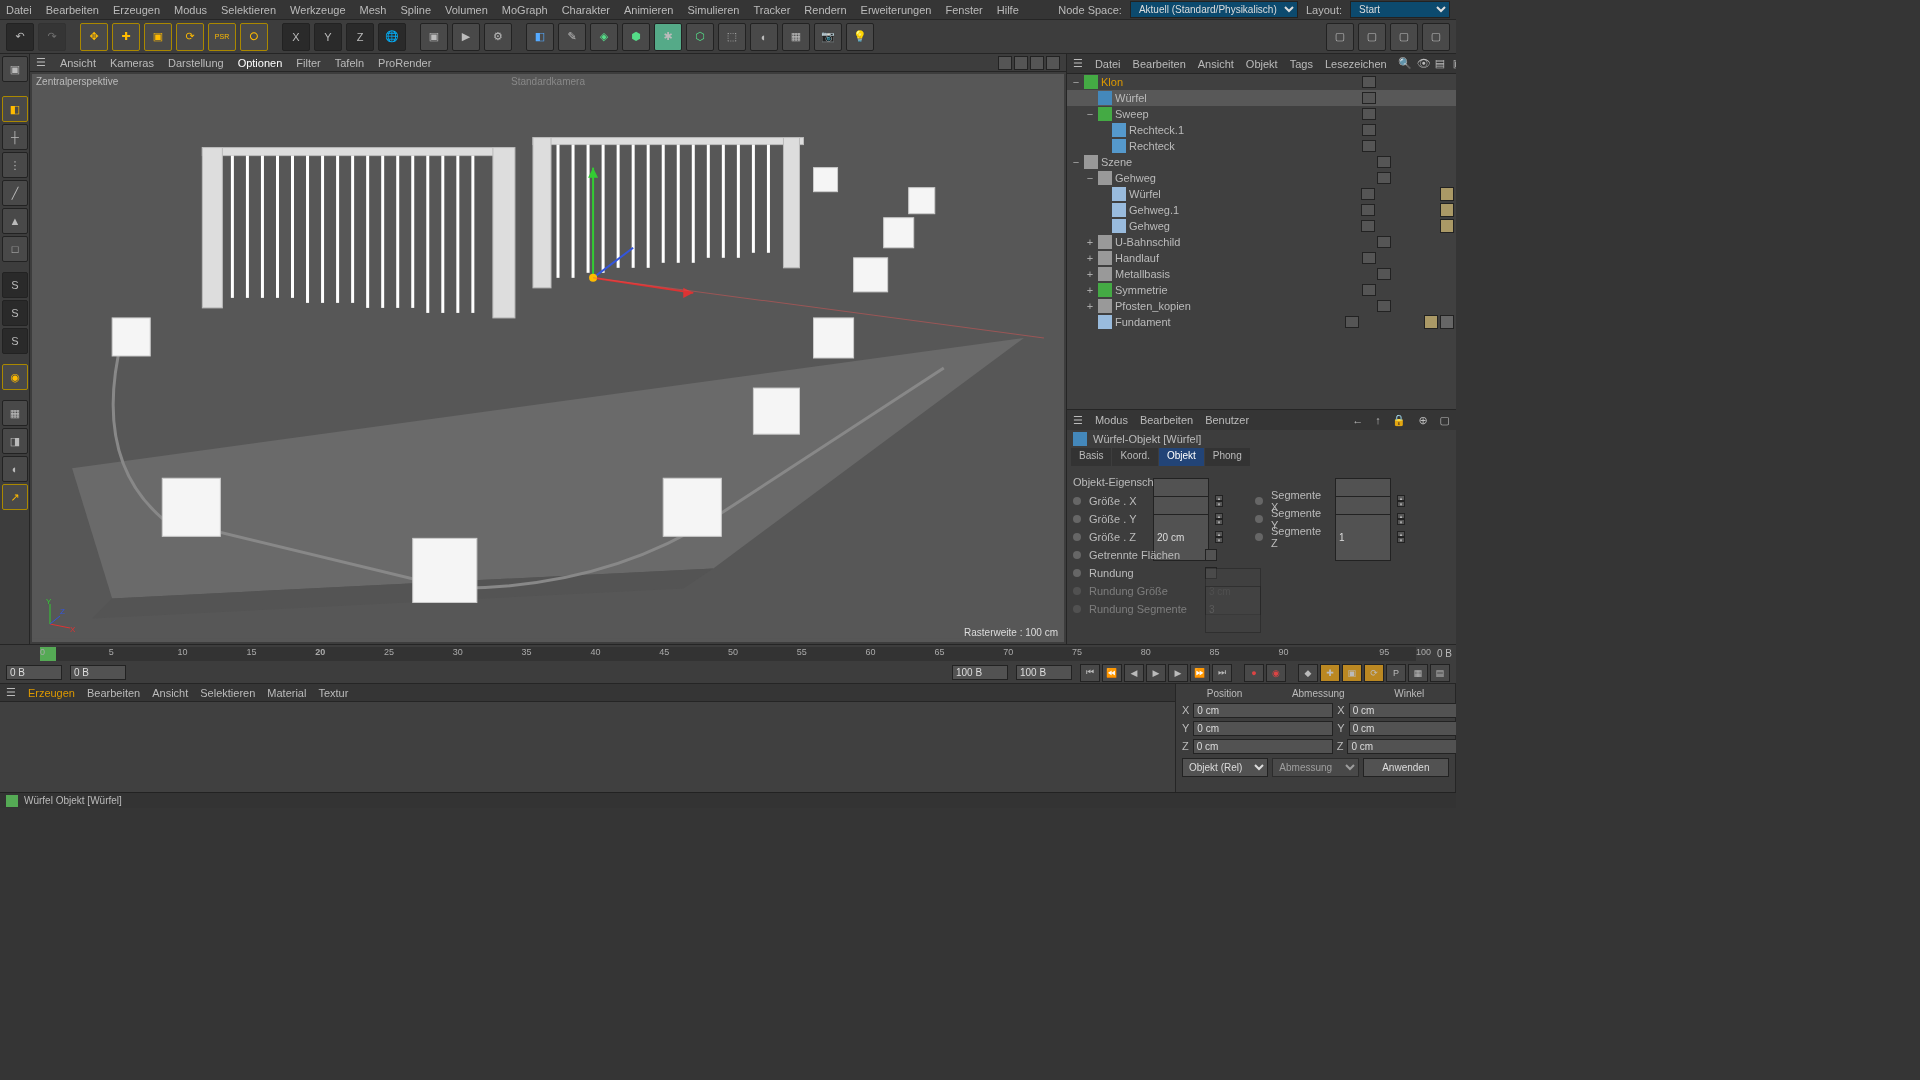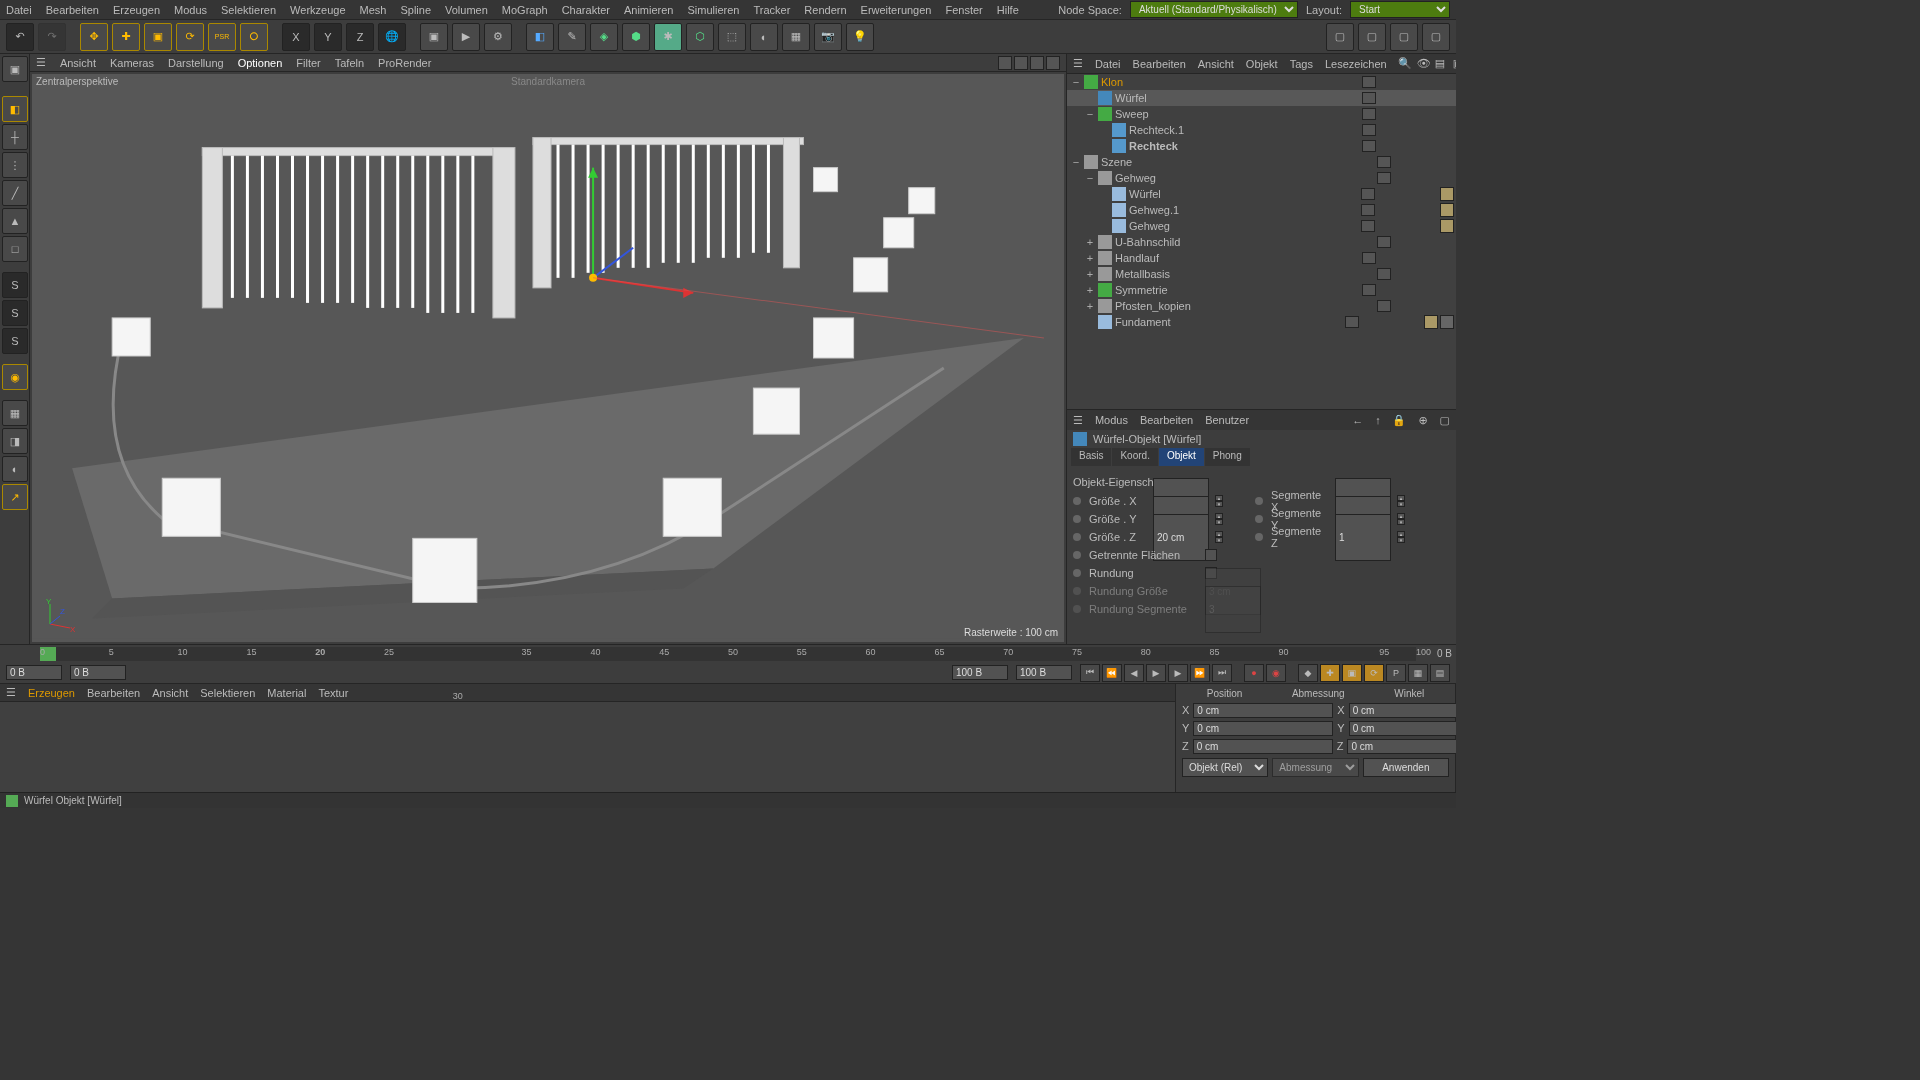--- a/index.html
+++ b/index.html
@@ -1,21 +1,21 @@
 <!DOCTYPE html>
 <html><head>
 <meta charset="utf-8">
 <style>
 * { margin: 0; padding: 0; box-sizing: border-box; font-family: Arial, sans-serif; }
 body { background: #353535; color: #bbb; font-size: 11px; overflow: hidden; width: 1456px; height: 816px; }
 
 .menubar { height: 20px; background: #353535; display: flex; align-items: center; padding: 0 6px; gap: 14px; border-bottom: 1px solid #252525; }
 .menubar span { cursor: pointer; }
 .menubar .right { margin-left: auto; display: flex; align-items: center; gap: 8px; }
-.menubar select { background: #4d7c0f; color: #ddd; border: 1px solid #222; font-size: 10px; padding: 1px 4px; }
+.menubar select { background: #0c4a6e; color: #ddd; border: 1px solid #222; font-size: 10px; padding: 1px 4px; }
 
 .toolbar { height: 34px; background: #3d3d3d; display: flex; align-items: center; padding: 0 6px; gap: 4px; border-bottom: 1px solid #252525; }
 .tbtn { width: 28px; height: 28px; background: #494949; border: 1px solid #222; border-radius: 2px; display: flex; align-items: center; justify-content: center; cursor: pointer; }
 .tbtn.active { background: #5a8; }
 .tbtn.dark { background: #2a2a2a; }
 .tbtn.yellow { border-color: #a80; color: #fb0; }
 .tbtn.blue { color: #5af; }
 .tbtn.green { color: #5d8; }
 .tsep { width: 6px; }
 
@@ -352,21 +352,21 @@
         <div class="treerow" style="padding-left: 32px;">
           <span class="expand"></span>
           <span class="oicon" style="background: rgb(85, 153, 204);"></span>
           <span class="oname">Rechteck.1</span>
           <span class="dots">
             <span class="dot dota"></span>
             <span class="dot"><span class="dotg"></span></span>
             <span class="dot"><span class="dotg"></span></span>
           </span>
         </div>
-        <div class="treerow" style="padding-left: 32px; font-weight: bold;">
+        <div class="treerow" style="padding-left: 32px;">
           <span class="expand"></span>
           <span class="oicon" style="background: rgb(85, 153, 204);"></span>
           <span class="oname">Rechteck</span>
           <span class="dots">
             <span class="dot dota"></span>
             <span class="dot"><span class="dotg"></span></span>
             <span class="dot"><span class="dotg"></span></span>
           </span>
         </div>
         <div class="treerow" style="padding-left: 4px;">
@@ -580,21 +580,21 @@
 
 <div class="timeline">
   <div class="ruler" id="ruler">
     <div class="marker"></div>
   <span class="tick" style="left: 0%;">0</span>
       <span class="tick" style="left: 5%;">5</span>
       <span class="tick" style="left: 10%;">10</span>
       <span class="tick" style="left: 15%;">15</span>
       <span class="tick" style="left: 20%; font-weight: bold;">20</span>
       <span class="tick" style="left: 25%; text-align: center;">25</span>
-      <span class="tick" style="left: 30%; margin-top: 44px;">30</span>
+      <span class="tick" style="left: 30%;">30</span>
       <span class="tick" style="left: 35%;">35</span>
       <span class="tick" style="left: 40%;">40</span>
       <span class="tick" style="left: 45%;">45</span>
       <span class="tick" style="left: 50%;">50</span>
       <span class="tick" style="left: 55%;">55</span>
       <span class="tick" style="left: 60%;">60</span>
       <span class="tick" style="left: 65%;">65</span>
       <span class="tick" style="left: 70%;">70</span>
       <span class="tick" style="left: 75%;">75</span>
       <span class="tick" style="left: 80%;">80</span>

